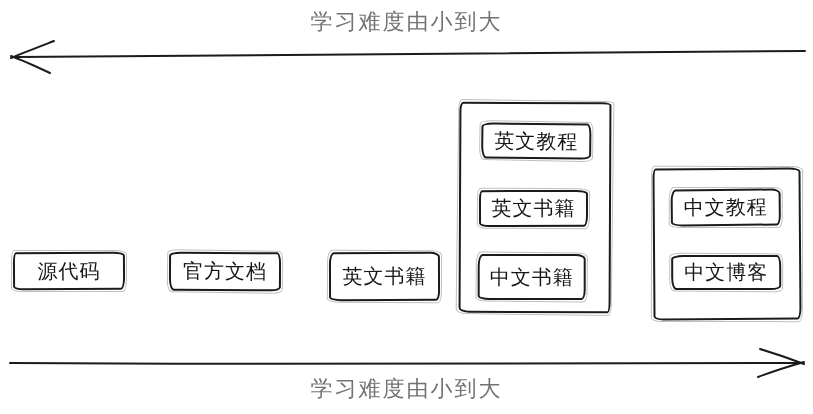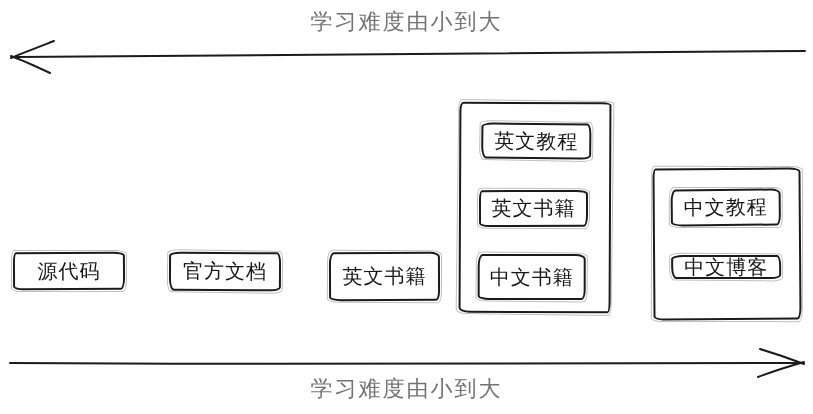--- a/index.html
+++ b/index.html
@@ -80,21 +80,21 @@
   .pos-official  { left: 169px; top: 252px; width: 112px; height: 39px; }
   .pos-enbooks   { left: 329px; top: 252px; width: 111px; height: 49px; }
   .pos-group-en  { left: 459px; top: 102px; width: 152px; height: 211px; }
   .pos-group-cn  { left: 653px; top: 168px; width: 148px; height: 152px; }
 
   .pos-group-en .b1 { left: 20px; top: 19px;  width: 110px; height: 36px; }
   .pos-group-en .b2 { left: 18px; top: 86px;  width: 109px; height: 37px; }
   .pos-group-en .b3 { left: 17px; top: 150px; width: 108px; height: 46px; }
 
   .pos-group-cn .b1 { left: 16px; top: 19px; width: 110px; height: 37px; }
-  .pos-group-cn .b2 { left: 16px; top: 85px; width: 110px; height: 24px; }
+  .pos-group-cn .b2 { left: 16px; top: 85px; width: 110px; height: 35px; }
 </style>
 </head>
 <body>
 
 <div class="canvas">
 
   <div class="axis-label top">学习难度由小到大</div>
 
   <svg class="arrow-svg top" viewBox="0 0 813 44" aria-hidden="true">
     <path d="M805 13 C 560 15, 260 17, 16 19"></path>

